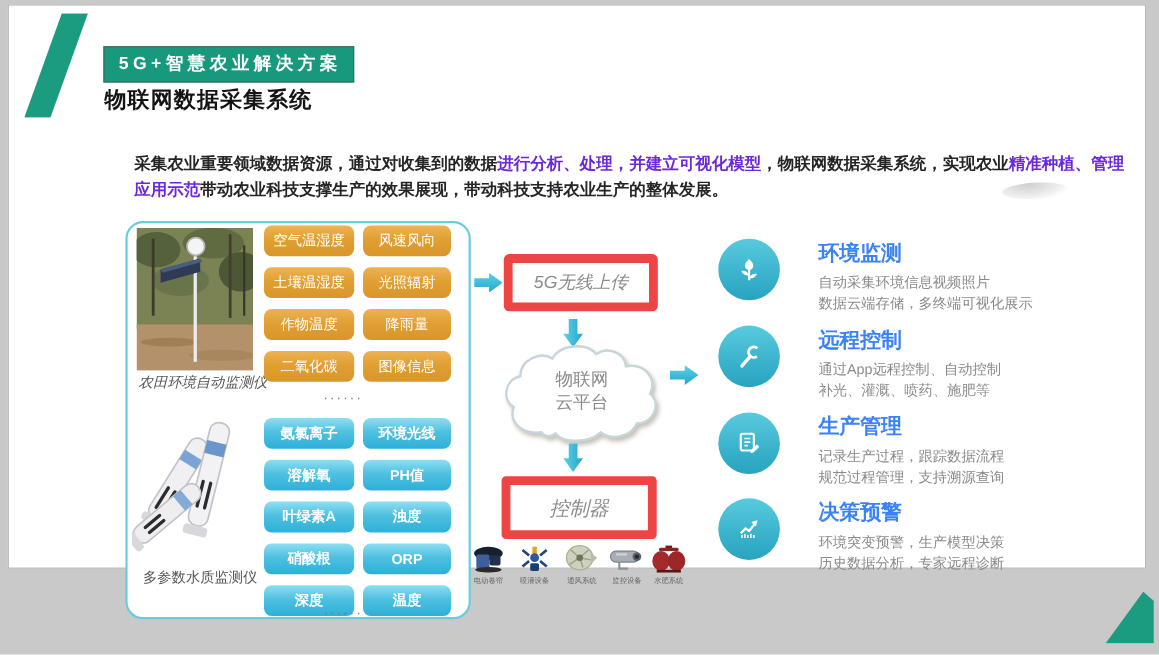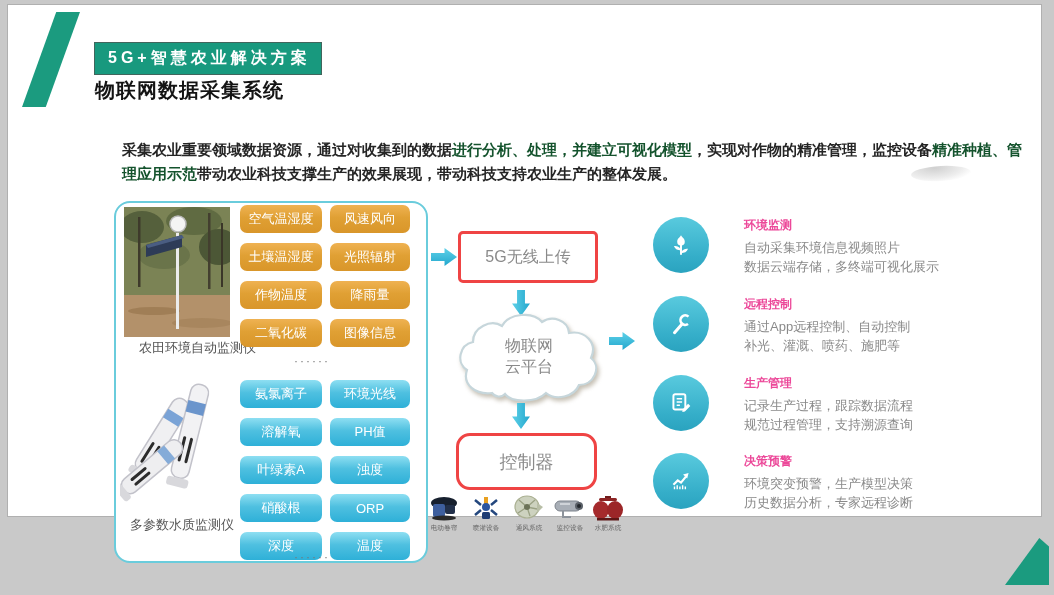--- a/index.html
+++ b/index.html
@@ -21,71 +21,71 @@
     background:radial-gradient(ellipse at 40% 10%, #c4c4c4 0%, #e9e9e9 55%, #ffffff 80%);
     transform:rotate(-3deg);opacity:.8;}
   
   .badge{position:absolute;left:86px;top:37px;background:#18997e;color:#fff;
     font-size:16px;font-weight:bold;letter-spacing:4px;padding:5px 10px 5px 13px;
     border:1px solid #41655c;}
   .page-title{position:absolute;left:87px;top:72px;font-size:20px;font-weight:800;
     color:#141414;letter-spacing:1px;}
   .intro{position:absolute;left:114px;top:133px;width:902px;font-size:15px;
     font-weight:bold;line-height:23px;color:#252525;}
-  .intro .green{color:#14532d;font-family:Liberation Serif, serif;}
+  .intro .green{color:#6d28d9;}
   
   .panel{position:absolute;left:106px;top:196px;width:314px;height:362px;
     border:2px solid #6accdc;border-radius:16px;box-sizing:border-box;background:#fff;}
   .photo{position:absolute;overflow:hidden;}
   .caption{position:absolute;font-size:13px;color:#555;white-space:nowrap;}
   .tags{position:absolute;display:grid;grid-template-columns:82px 80px;grid-auto-rows:28px;
     column-gap:8px;row-gap:10px;}
   .tag{display:flex;align-items:center;justify-content:center;color:#fff;
     font-size:13px;border-radius:7px;white-space:nowrap;}
   .tag.orange{background:linear-gradient(180deg,#efb252 0%,#e0a034 45%,#d9962a 100%);}
   .tag.cyan{background:linear-gradient(180deg,#8edff2 0%,#4fc0e0 45%,#2eb0d8 100%);}
   .dots{position:absolute;font-size:12px;letter-spacing:2px;color:#777;}
   
-  .flow-box{position:absolute;background:#fff;border:3px solid #ef4444;border-radius:5px;
-    display:flex;align-items:center;justify-content:center;color:#8a8a8a;box-sizing:border-box;}
+  .flow-box{position:absolute;background:#fff;border:8px solid #ef4444;border-radius:5px;
+    display:flex;align-items:center;justify-content:center;color:#8a8a8a;box-sizing:border-box;font-style:italic;}
   .arrow-right{position:absolute;width:26px;height:18px;
     background:linear-gradient(180deg,#5ed1e8,#23a7cd);
     clip-path:polygon(0% 28%,52% 28%,52% 0%,100% 50%,52% 100%,52% 72%,0% 72%);}
   .arrow-down{position:absolute;width:18px;height:26px;
     background:linear-gradient(90deg,#5ed1e8,#23a7cd);
     clip-path:polygon(28% 0%,72% 0%,72% 52%,100% 52%,50% 100%,0% 52%,28% 52%);}
   .cloud-wrap{position:absolute;left:446px;top:304px;width:150px;height:100px;}
   .cloud-wrap svg{filter:drop-shadow(2px 3px 2px rgba(130,118,90,.45));}
   .cloud-text{position:absolute;left:0;top:26px;width:150px;text-align:center;
     color:#8a8a8a;font-size:16px;line-height:21px;}
   .device{position:absolute;width:46px;text-align:center;}
   .device svg{display:block;margin:0 auto;}
   .dev-label{font-size:7px;color:#666;margin-top:2px;white-space:nowrap;transform:scale(.95);}
   
   .feature{position:absolute;left:645px;display:flex;align-items:flex-start;}
   .feature .circle{width:56px;height:56px;border-radius:50%;flex:0 0 56px;
     background:linear-gradient(180deg,#59cade 0%,#35aec9 70%,#2aa3bf 100%);
     display:flex;align-items:center;justify-content:center;}
   .feature .ftext{margin-left:35px;}
-  .feature .ftitle{font-size:12px;font-weight:bold;color:#ec4899;margin-bottom:4px;}
+  .feature .ftitle{font-size:19px;font-weight:bold;color:#3b82f6;margin-bottom:4px;}
   .feature .fline{font-size:13px;color:#8a8a8a;line-height:19px;white-space:nowrap;}
 </style>
 </head>
 <body>
 
 <div class="slide">
 
   <div class="stripe-tl"></div>
   <div class="stripe-br"></div>
   <div class="swoosh"></div>
 
   <div class="badge">5G+智慧农业解决方案</div>
   <div class="page-title">物联网数据采集系统</div>
 
-  <div class="intro"><span>采集农业重要领域数据资源，通过对收集到的数据</span><span class="green">进行分析、处理，并建立可视化模型</span><span>，实现对作物的精准管理，监控设备</span><span class="green">精准种植、管理应用示范</span><span>带动农业科技支撑生产的效果展现，带动科技支持农业生产的整体发展。</span></div>
+  <div class="intro"><span>采集农业重要领域数据资源，通过对收集到的数据</span><span class="green">进行分析、处理，并建立可视化模型</span><span>，物联网数据采集系统，实现农业</span><span class="green">精准种植、管理应用示范</span><span>带动农业科技支撑生产的效果展现，带动科技支持农业生产的整体发展。</span></div>
 
   <div class="panel"></div>
 
   <div class="photo" style="left:116px;top:202px;width:106px;height:130px;">
     <svg width="106" height="130" viewBox="0 0 106 130">
       <rect x="0" y="0" width="106" height="92" fill="#7b8355"></rect>
       <ellipse cx="18" cy="20" rx="22" ry="16" fill="#55603c"></ellipse>
       <ellipse cx="70" cy="14" rx="28" ry="14" fill="#606b42"></ellipse>
       <ellipse cx="95" cy="40" rx="20" ry="18" fill="#4c5736"></ellipse>
       <ellipse cx="40" cy="48" rx="26" ry="14" fill="#6a744a"></ellipse>
@@ -94,21 +94,21 @@
       <rect x="97" y="16" width="2" height="64" fill="#3a3628"></rect>
       <rect x="0" y="88" width="106" height="42" fill="#b3916a"></rect>
       <ellipse cx="30" cy="104" rx="26" ry="4" fill="#a07e56"></ellipse>
       <ellipse cx="78" cy="116" rx="30" ry="5" fill="#a8865e"></ellipse>
       <rect x="52" y="26" width="3" height="96" fill="#ececec"></rect>
       <polygon points="22,38 58,28 58,40 22,50" fill="#2d3b57"></polygon>
       <polygon points="22,38 58,28 60,31 24,41" fill="#4a5d82"></polygon>
       <circle cx="54" cy="17" r="8" fill="#f4f4f4" stroke="#b9b9b9" stroke-width="1.5"></circle>
     </svg>
   </div>
-  <div class="caption" style="left:131px;top:334px;">农田环境自动监测仪</div>
+  <div class="caption" style="left:118px;top:334px;font-style:italic;">农田环境自动监测仪</div>
 
   <div class="tags" style="left:232px;top:200px;">
     <div class="tag orange">空气温湿度</div>
     <div class="tag orange">风速风向</div>
     <div class="tag orange">土壤温湿度</div>
     <div class="tag orange">光照辐射</div>
     <div class="tag orange">作物温度</div>
     <div class="tag orange">降雨量</div>
     <div class="tag orange">二氧化碳</div>
     <div class="tag orange">图像信息</div>
@@ -136,21 +136,21 @@
         <rect x="21" y="50" width="17" height="74" rx="8" fill="#eeeef0" stroke="#c2c2ca" stroke-width="1.5"></rect>
         <rect x="21" y="64" width="17" height="9" fill="#84abd8"></rect>
         <rect x="25" y="92" width="3" height="20" rx="1.5" fill="#2c2c2c"></rect>
         <rect x="31" y="92" width="3" height="20" rx="1.5" fill="#2c2c2c"></rect>
         <rect x="19" y="122" width="21" height="8" rx="3" fill="#d8d8dc"></rect>
       </g>
     </svg>
   </div>
   <div class="caption" style="left:122px;top:511px;">多参数水质监测仪</div>
 
-  <div class="tags" style="left:232px;top:375px;">
+  <div class="tags" style="left:232px;top:375px;font-weight:bold;">
     <div class="tag cyan">氨氯离子</div>
     <div class="tag cyan">环境光线</div>
     <div class="tag cyan">溶解氧</div>
     <div class="tag cyan">PH值</div>
     <div class="tag cyan">叶绿素A</div>
     <div class="tag cyan">浊度</div>
     <div class="tag cyan">硝酸根</div>
     <div class="tag cyan">ORP</div>
     <div class="tag cyan">深度</div>
     <div class="tag cyan">温度</div>
@@ -170,21 +170,21 @@
     <div class="cloud-text">
       <div>物联网</div>
       <div>云平台</div>
     </div>
   </div>
 
   <div class="arrow-right" style="left:601px;top:327px;"></div>
 
   <div class="arrow-down" style="left:504px;top:398px;"></div>
 
-  <div class="flow-box" style="left:448px;top:428px;width:141px;height:57px;font-size:18px;border-radius:14px;">控制器</div>
+  <div class="flow-box" style="left:448px;top:428px;width:141px;height:57px;font-size:18px;border-radius:4px;">控制器</div>
 
   <div class="device" style="left:413px;top:490px;">
     <svg width="38" height="26" viewBox="0 0 38 26">
       <ellipse cx="19" cy="8" rx="13" ry="6" fill="#17202e"></ellipse>
       <rect x="8" y="9" width="12" height="13" rx="2" fill="#3e5f9e"></rect>
       <rect x="20" y="10" width="10" height="9" rx="2" fill="#22304a"></rect>
       <ellipse cx="19" cy="23" rx="12" ry="2.5" fill="#2a2a2a"></ellipse>
     </svg>
     <div class="dev-label">电动卷帘</div>
   </div>

